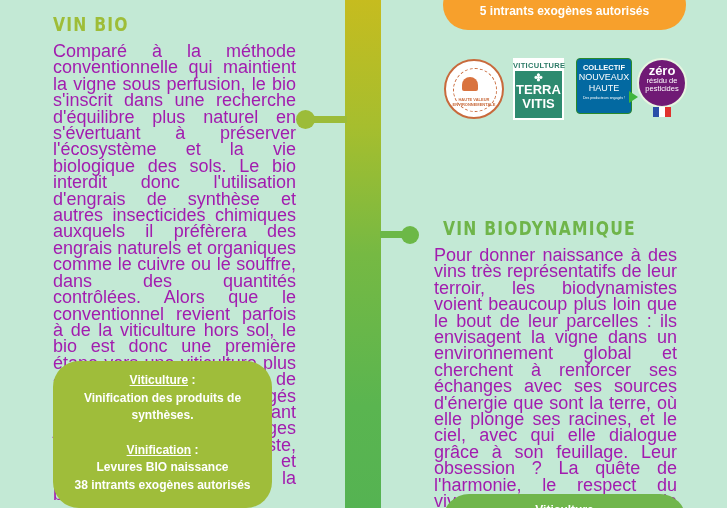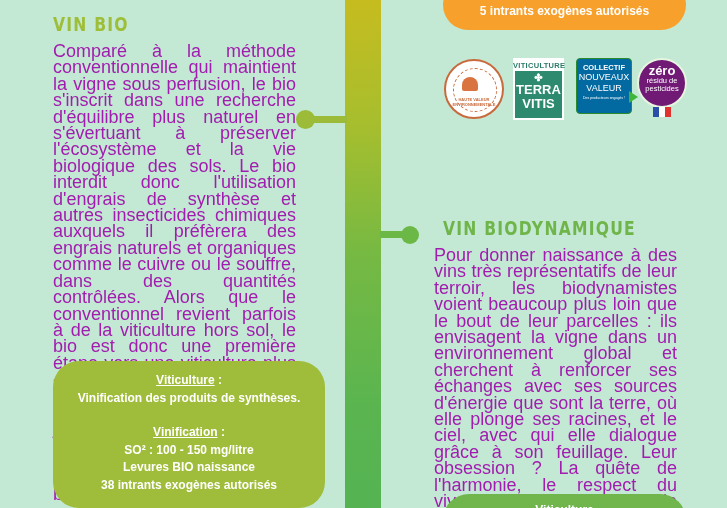--- a/index.html
+++ b/index.html
@@ -28,21 +28,21 @@
   .text {
     position:absolute; font-size:18px; line-height:16.4px; text-align:justify; color:#a21caf;
   }
   .text-bio { left:53px; top:43px; width:243px; }
   .text-biodyn { left:434px; top:247px; width:243px; }
 
   .box {
     position:absolute; border-radius:26px; color:#fff; font-weight:bold;
     font-size:12px; line-height:17.5px; text-align:center;
   }
-  .box-bio { left:53px; top:361px; width:272px; height:147px; background:#9fbd3a; padding-top:11px; box-sizing:border-box; }
+  .box-bio { left:53px; top:361px; width:219px; height:147px; background:#9fbd3a; padding-top:11px; box-sizing:border-box; }
   .box-top { left:443px; top:-20px; width:243px; height:50px; background:#f7a02c; padding-top:23px; box-sizing:border-box; }
   .box-biodyn { left:443px; top:494px; width:243px; height:60px; background:#70b64c; padding-top:8px; box-sizing:border-box; }
   .u { text-decoration:underline; }
   .gap { height:17px; }
 
   .logos { position:absolute; left:443px; top:57px; width:250px; height:64px; }
   .logo { position:absolute; }
   .hve { left:1px; top:2px; width:60px; height:60px; border-radius:50%; background:#fff; border:2px solid #c86a3c; box-sizing:border-box; }
   .hve-inner { position:absolute; left:7px; top:7px; width:42px; height:42px; border-radius:50%; border:1px dashed #c86a3c; }
   .hve-sun { position:absolute; left:16px; top:16px; width:16px; height:14px; background:#d9733f; border-radius:8px 8px 2px 2px; }
@@ -85,21 +85,21 @@
     <div class="tv-top">VITICULTURE</div>
     <div class="tv-body">
       <span class="tv-leaf">✤</span>
       <div>TERRA</div>
       <div>VITIS</div>
     </div>
   </div>
   <div class="logo cnc">
     <div class="cnc-l1">COLLECTIF</div>
     <div class="cnc-l2">NOUVEAUX</div>
-    <div class="cnc-l2">VALEUR</div>
+    <div class="cnc-l2">HAUTE</div>
     <div class="cnc-l3">Des producteurs engagés !</div>
   </div>
   <div class="cnc-tail"></div>
   <div class="logo zero">
     <div class="zero-l1">zéro</div>
     <div class="zero-l2">résidu de</div>
     <div class="zero-l2">pesticides</div>
   </div>
   <div class="flag">
     <span style="background:#2a4fa8"></span>
@@ -109,21 +109,20 @@
 </div>
 
 <div class="title title-bio">VIN BIO</div>
 <div class="text text-bio">Comparé à la méthode conventionnelle qui maintient la vigne sous perfusion, le bio s'inscrit dans une recherche d'équilibre plus naturel en s'évertuant à préserver l'écosystème et la vie biologique des sols. Le bio interdit donc l'utilisation d'engrais de synthèse et autres insecticides chimiques auxquels il préfèrera des engrais naturels et organiques comme le cuivre ou le souffre, dans des quantités contrôlées. Alors que le conventionnel revient parfois à de la viticulture hors sol, le bio est donc une première étape vers une viticulture plus « propre ». Reste que de nombreux vignerons engagés dans un bio très exigeant jugent le cahier des charges européen bien trop laxiste, notamment en vinification, et s'orientent donc vers la biodynamie...</div>
 
 <div class="box box-bio">
   <div><span class="u">Viticulture</span><span> :</span></div>
   <div>Vinification des produits de synthèses.</div>
   <div class="gap"></div>
   <div><span class="u">Vinification</span><span> :</span></div>
-  <div>SO² : 100 - 150 mg/litre</div>
   <div>Levures BIO naissance</div>
   <div>38 intrants exogènes autorisés</div>
 </div>
 
 <div class="title title-biodyn">VIN BIODYNAMIQUE</div>
 <div class="text text-biodyn">Pour donner naissance à des vins très représentatifs de leur terroir, les biodynamistes voient beaucoup plus loin que le bout de leur parcelles : ils envisagent la vigne dans un environnement global et cherchent à renforcer ses échanges avec ses sources d'énergie que sont la terre, où elle plonge ses racines, et le ciel, avec qui elle dialogue grâce à son feuillage. Leur obsession ? La quête de l'harmonie, le respect du vivant, l'équilibre des sols, la vitalité de la plante pour garantir sa pérennité et sa capacité à donner des raisins sains et nourrissants.</div>
 
 <div class="box box-biodyn">
   <div><span class="u">Viticulture</span></div>
 </div>

